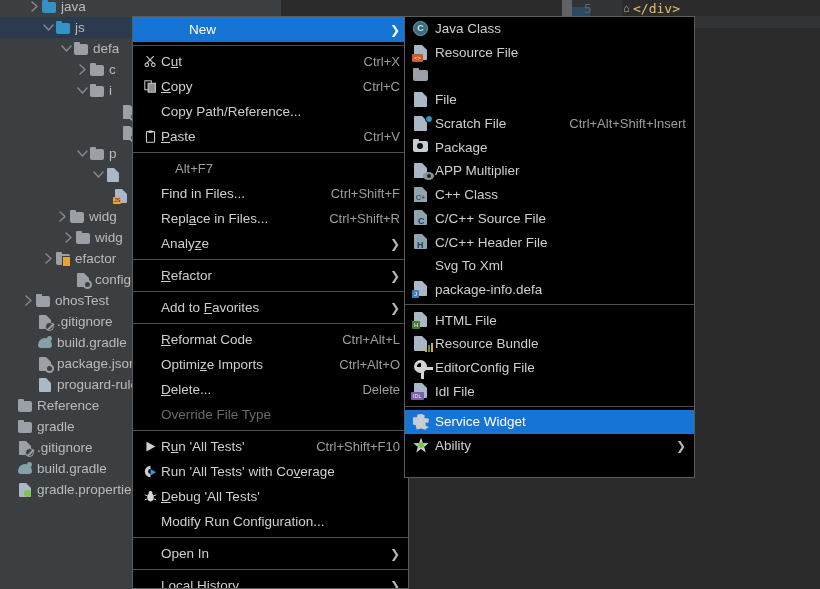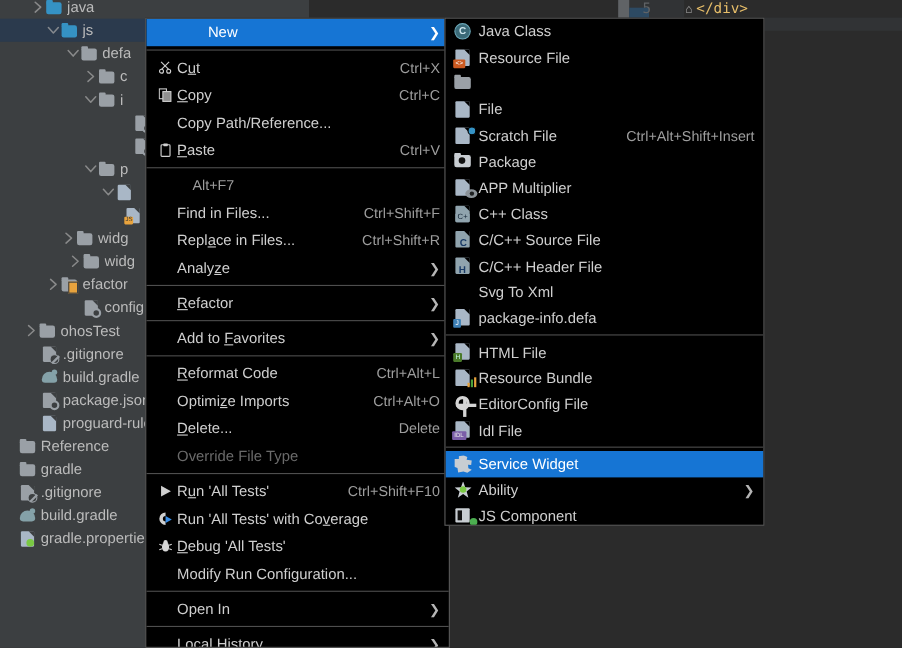--- a/index.html
+++ b/index.html
@@ -674,20 +674,13 @@
       </span>
       <span class="sub-label">Service Widget</span>
     </div>
     <div class="sub-item">
       <span class="sub-icon">
         <span class="i-star"></span>
       </span>
       <span class="sub-label">Ability</span>
       <span class="mi-arrow">❯</span>
     </div>
-    <div class="sub-item">
-      <span class="sub-icon">
-        <span class="i-lines"></span>
-        <span class="i-dot"></span>
-      </span>
-      <span class="sub-label">JS Component</span>
-    </div>
   </div>
 
 </body></html>

